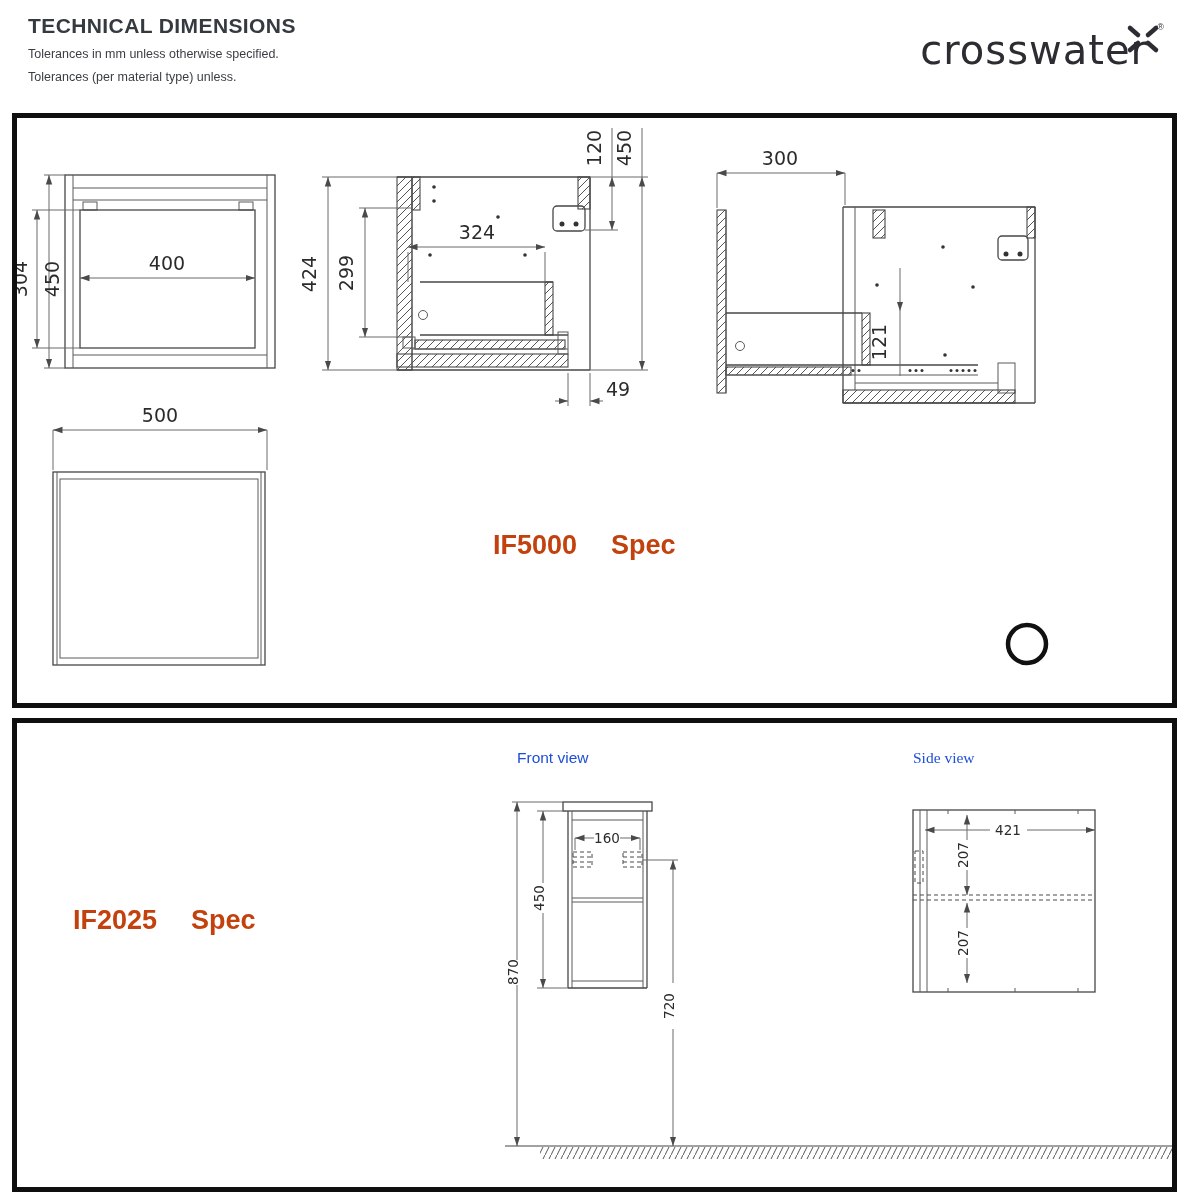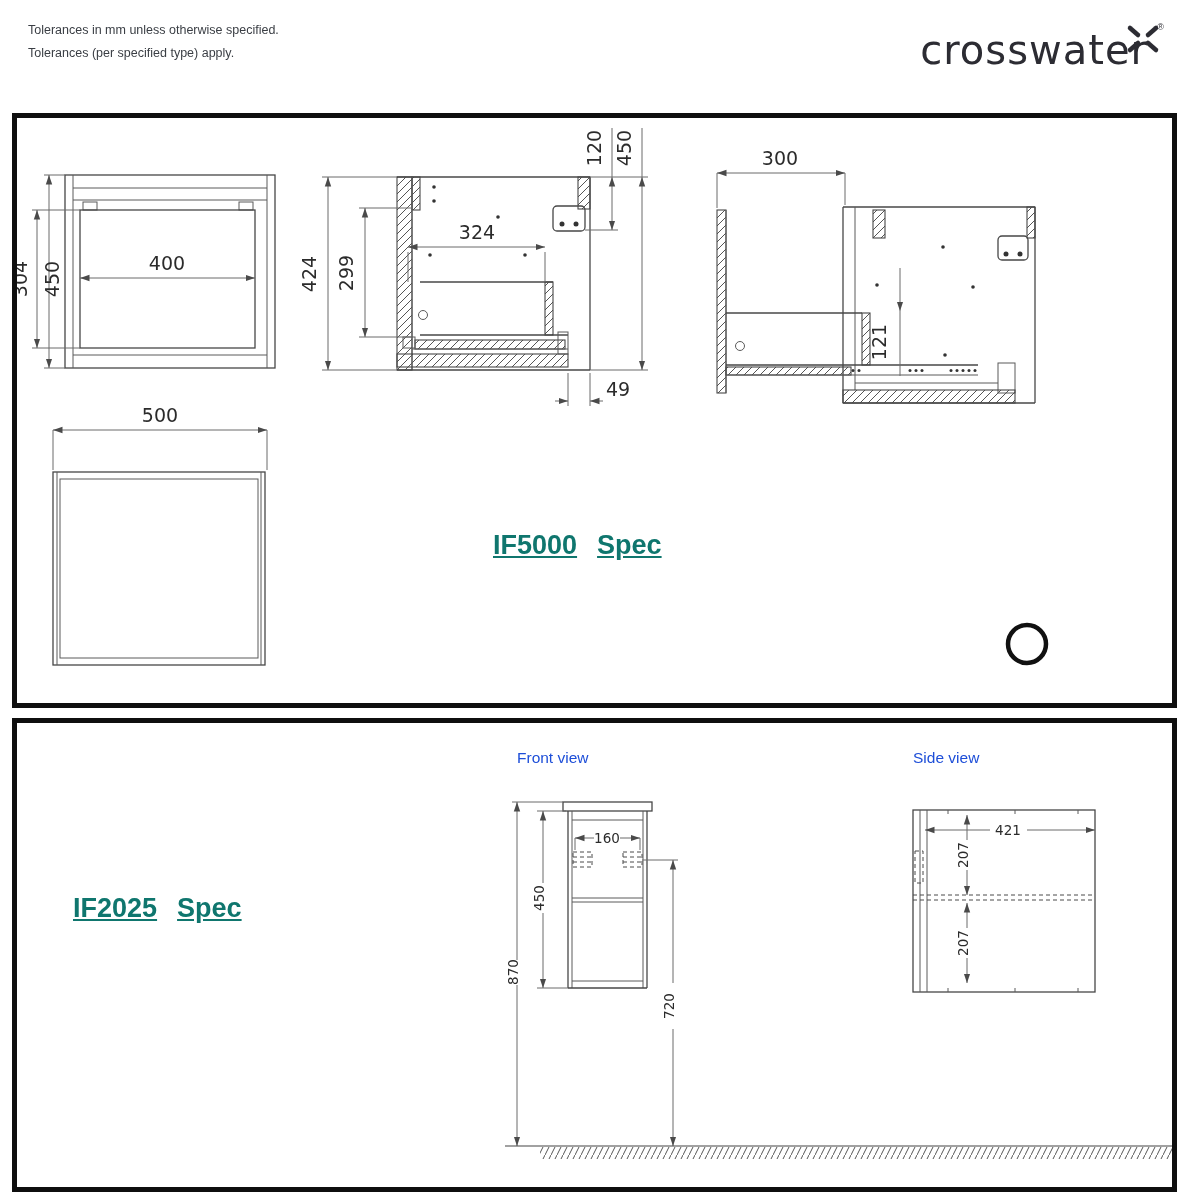--- a/index.html
+++ b/index.html
@@ -14,42 +14,43 @@
          font-size:40px;color:#2c2c33;letter-spacing:1px;line-height:1;}
   .brand-x{position:absolute;right:40px;top:24px;}
   .brand-reg{position:absolute;right:36px;top:22px;font-size:9px;color:#2c2c33;}
 
   
   .panel{position:absolute;left:12px;width:1165px;border:5px solid #0f0f0f;background:#fff;box-sizing:border-box;}
   .panel1{top:113px;height:595px;}
   .panel2{top:718px;height:474px;}
   .panel svg{position:absolute;left:0;top:0;}
 
-  .spec-title{position:absolute;font-weight:bold;font-size:27px;color:#0f766e;display:flex;gap:20px;
-              font-family:"Liberation Sans",sans-serif;text-decoration:underline;}
+  .spec-title{position:absolute;font-weight:bold;font-size:27px;color:#c2410c;display:flex;gap:34px;
+              font-family:"Liberation Sans",sans-serif;}
   .view-label{position:absolute;font-size:15.5px;color:#1d4ed8;}
 
   
   .ln{stroke:#474747;stroke-width:1.3;fill:none;}
   .lt{stroke:#5a5a5a;stroke-width:1;fill:none;}
   .dim{stroke:#6a6a6a;stroke-width:1;fill:none;}
   .dsh{stroke:#4a4a4a;stroke-width:1;fill:none;stroke-dasharray:4 3;}
   .htch{stroke:#474747;stroke-width:1.1;}
   .dimtxt{font-family:"DejaVu Sans",sans-serif;font-size:19px;fill:#2b2b2b;}
   .dimtxt2{font-family:"DejaVu Sans",sans-serif;font-size:13.5px;fill:#2b2b2b;}
   .dot{fill:#333;}
 </style>
 </head>
 <body>
 
 <div class="sheet">
 
   <div class="hdr">
+    <h1>TECHNICAL DIMENSIONS</h1>
     <div class="sub">Tolerances in mm unless otherwise specified.</div>
-    <div class="sub">Tolerances (per specified type) apply.</div>
+    <div class="sub">Tolerances (per material type) unless.</div>
   </div>
   <div class="brand">crosswater</div>
   <svg class="brand-x" width="34" height="32" viewBox="0 0 34 32">
     <g stroke="#2c2c33" stroke-width="4.5" stroke-linecap="round">
       <line x1="4" y1="4" x2="12" y2="11"></line>
       <line x1="30" y1="4" x2="22" y2="11"></line>
       <line x1="4" y1="26" x2="12" y2="19"></line>
       <line x1="30" y1="26" x2="22" y2="19"></line>
     </g>
   </svg>
@@ -303,21 +304,21 @@
         <text class="dimtxt2" x="951" y="220" text-anchor="middle" transform="rotate(-90 951 220)">207</text>
       </g>
 
       <g>
         <line x1="488" y1="423" x2="1158" y2="423" stroke="#444" stroke-width="1.2"></line>
         <rect x="523" y="424" width="632" height="12" fill="url(#g2h)"></rect>
       </g>
     </svg>
 
     <div class="view-label" style="left:500px;top:26px;">Front view</div>
-    <div class="view-label" style="left:896px;top:26px;">Side view</div>
-
-    <div class="spec-title" style="left:56px;top:170px;align-items:flex-end;">
+    <div class="view-label" style="left:896px;top:26px;font-family:Liberation Serif, serif;">Side view</div>
+
+    <div class="spec-title" style="left:56px;top:182px;align-items:flex-end;">
       <span>IF2025</span>
       <span>Spec</span>
     </div>
   </div>
 
 </div>
 
 </body></html>

